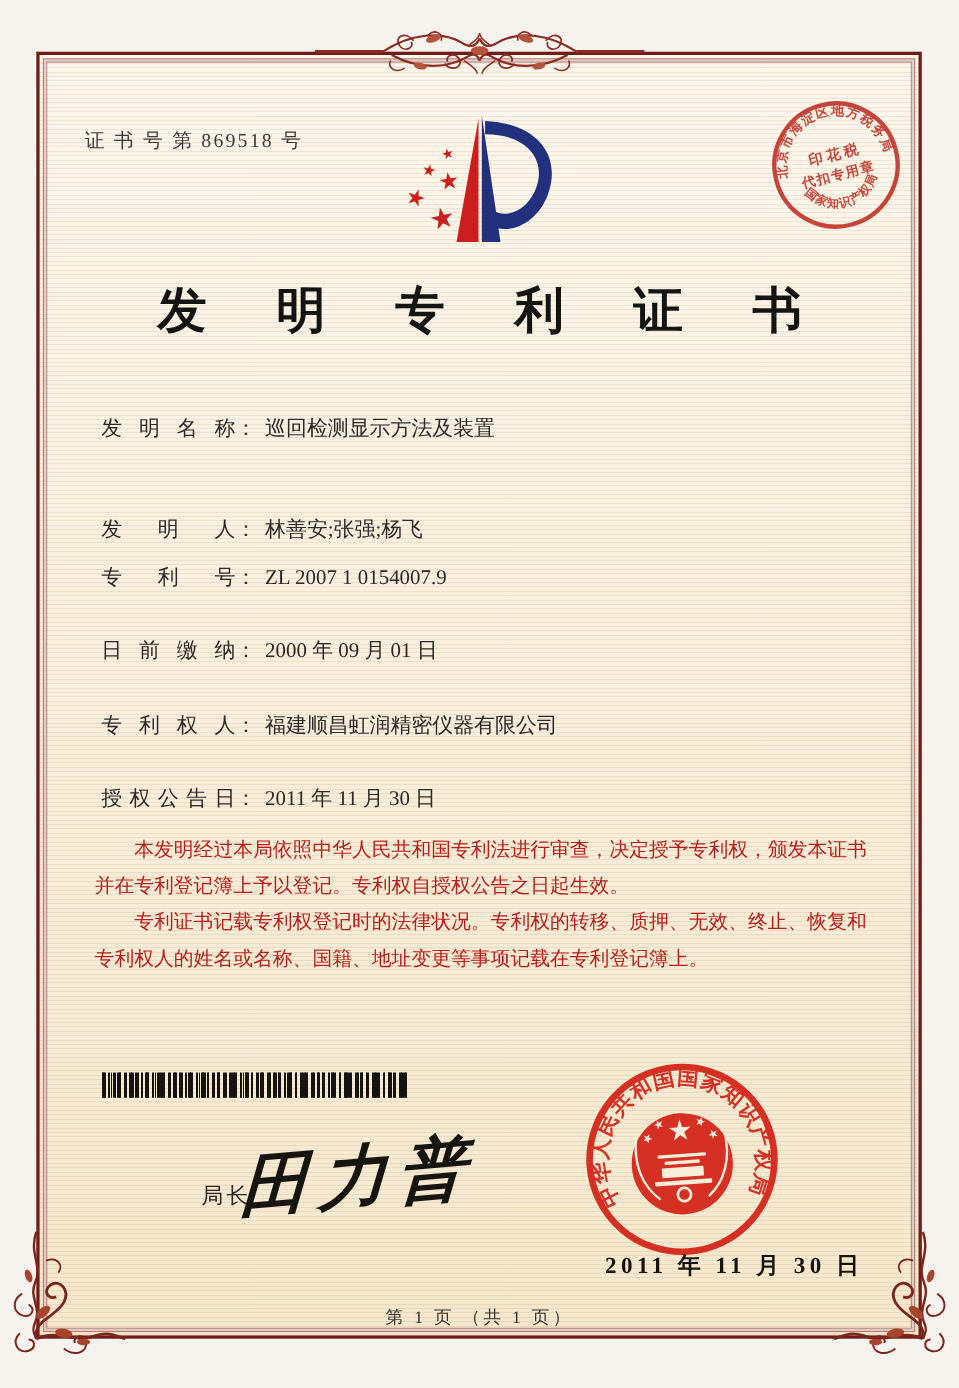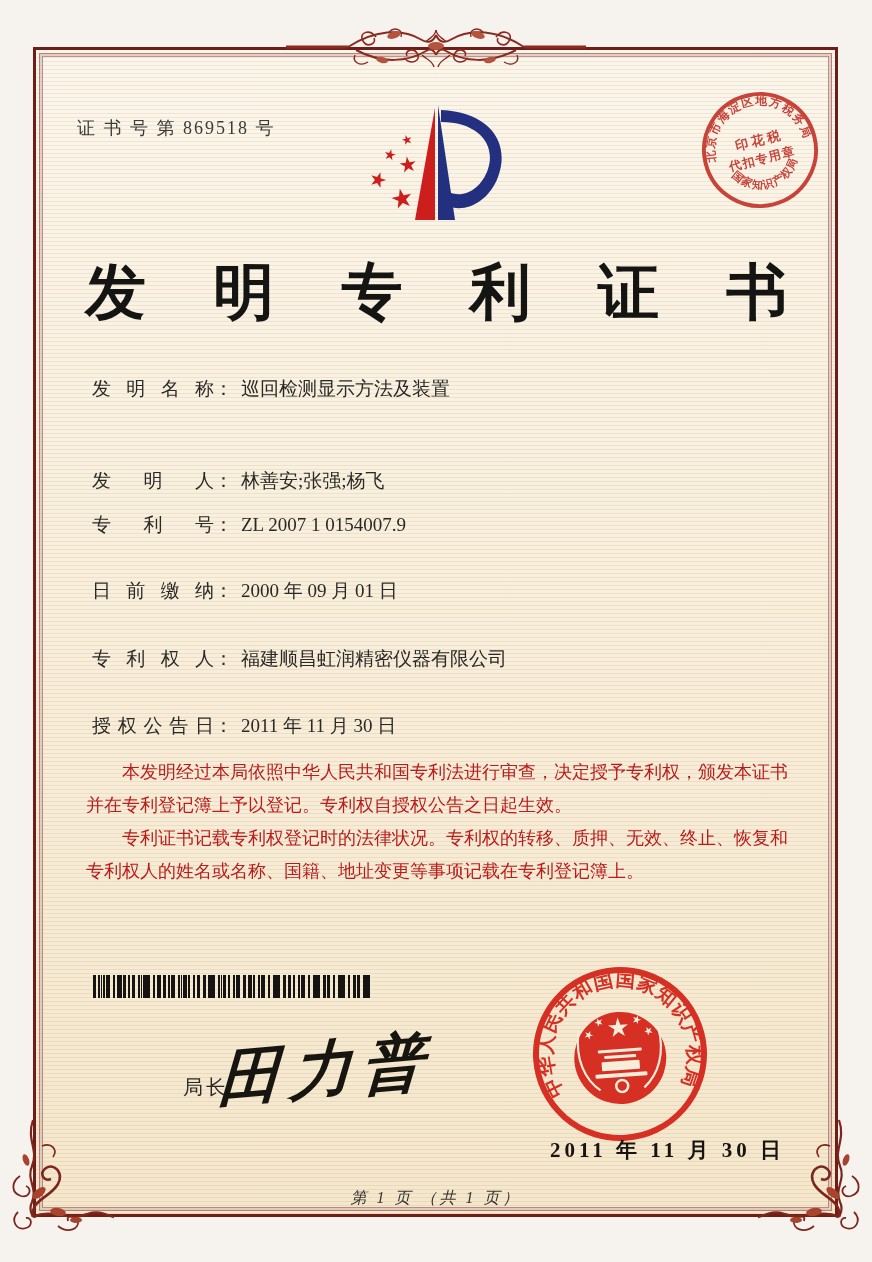--- a/index.html
+++ b/index.html
@@ -26,39 +26,39 @@
   .frame-inner{
     position:absolute;left:3px;top:3px;right:3px;bottom:3px;
     border:1px solid var(--border-lt);
     box-shadow:inset 0 0 0 2px rgba(255,255,255,.55), inset 0 0 0 3px rgba(111,29,24,.45);
     pointer-events:none;
   }
   .abs{position:absolute;}
   .cert-no{left:77px;top:116px;font-size:18px;letter-spacing:2px;color:#3b3a38;}
   .logo{left:357px;top:98px;width:160px;height:130px;}
   .tax-stamp{left:690px;top:80px;width:140px;height:140px;transform:rotate(-14deg);opacity:.9;z-index:6;}
-  .title{left:0;top:252px;width:100%;text-align:center;font-size:61px;font-weight:600;
+  .title{left:0;top:252px;width:100%;text-align:center;font-size:45px;font-weight:600;
          letter-spacing:26px;text-indent:26px;color:#141413;}
   .field{left:92px;width:700px;font-size:19px;color:#2a2927;white-space:nowrap;}
   .flabel{display:inline-block;width:122px;text-align:justify;text-align-last:justify;vertical-align:bottom;}
   .fvalue{margin-left:8px;}
   .body-text{left:86px;top:756px;width:702px;font-size:18px;line-height:33px;color:#b91c1c;text-align:justify;}
   .body-text p{margin:0;text-indent:2em;}
   .barcode{left:93px;top:975px;width:278px;height:23px;
     background:
       repeating-linear-gradient(90deg,#151412 0 2px,transparent 2px 5px),
       repeating-linear-gradient(90deg,#151412 0 1px,transparent 1px 8px),
       repeating-linear-gradient(90deg,#151412 0 3px,transparent 3px 13px);
   }
   .sig-label{left:163px;top:1074px;font-size:20px;letter-spacing:3px;color:#2a2927;margin-left:20px;}
   .sig-name{left:218px;top:1028px;font-size:62px;font-weight:600;font-style:italic;
             letter-spacing:10px;color:#17150f;transform:rotate(-5deg) skewX(-8deg);white-space:nowrap;}
   .seal{left:528px;top:962px;width:184px;height:184px;z-index:4;transform:rotate(-4deg);opacity:.95;}
   .seal-date{left:550px;top:1136px;font-size:21px;font-weight:700;letter-spacing:4px;color:#17130e;z-index:5;}
-  .footer{left:0;top:1188px;width:100%;text-align:center;font-size:16px;letter-spacing:3px;color:#35332f;font-style:italic;}
+  .footer{left:0;top:1188px;width:100%;text-align:center;font-size:16px;letter-spacing:3px;color:#35332f;}
   .ornament-top{left:50%;top:22px;transform:translateX(-50%);width:300px;height:56px;z-index:2;}
   .flourish{width:112px;height:122px;z-index:2;}
   .flourish.bl{left:6px;top:1116px;}
   .flourish.br{right:6px;top:1116px;transform:scaleX(-1);}
   svg{display:block;}
 </style>
 </head>
 <body>
 
 <div class="frame">

